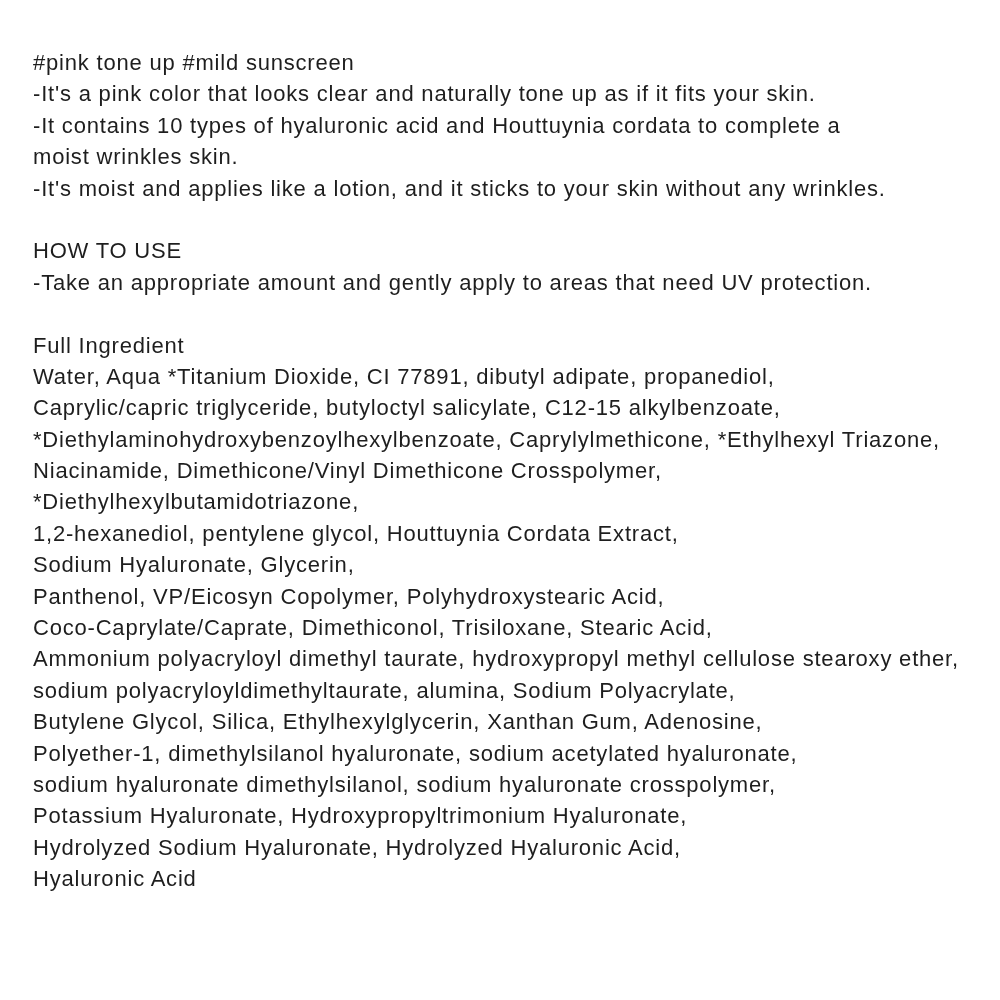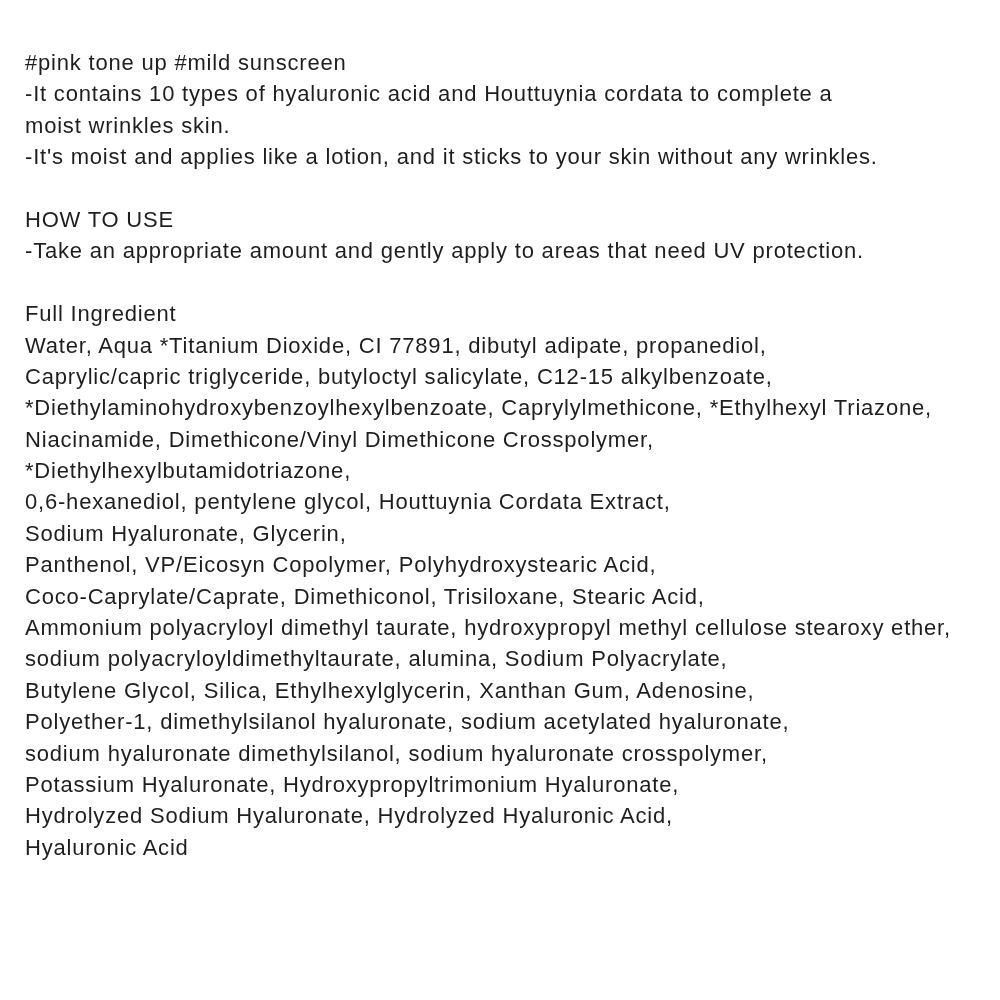--- a/index.html
+++ b/index.html
@@ -9,59 +9,60 @@
   }
   body {
     width: 1000px;
     height: 1000px;
     overflow: hidden;
   }
   .page {
     box-sizing: border-box;
     width: 1000px;
     height: 1000px;
-    padding: 47px 14px 0 25px;
+    padding: 47px 14px 0 33px;
     font-family: "Liberation Sans", "DejaVu Sans", sans-serif;
     font-size: 22px;
     line-height: 31.4px;
     letter-spacing: 0.8px;
     color: #1e1e1e;
     white-space: nowrap;
   }
   .ln {
     height: 31.4px;
   }
   .blank {
     height: 31.4px;
   }
 </style>
 </head>
 <body>
 
 <div class="page">
 
   <div class="ln">#pink tone up #mild sunscreen</div>
+  <div class="ln">-It's a pink color that looks clear and naturally tone up as if it fits your skin.</div>
   <div class="ln">-It contains 10 types of hyaluronic acid and Houttuynia cordata to complete a</div>
   <div class="ln">moist wrinkles skin.</div>
   <div class="ln">-It's moist and applies like a lotion, and it sticks to your skin without any wrinkles.</div>
 
   <div class="blank"></div>
 
   <div class="ln">HOW TO USE</div>
   <div class="ln">-Take an appropriate amount and gently apply to areas that need UV protection.</div>
 
   <div class="blank"></div>
 
   <div class="ln">Full Ingredient</div>
   <div class="ln">Water, Aqua *Titanium Dioxide, CI 77891, dibutyl adipate, propanediol,</div>
   <div class="ln">Caprylic/capric triglyceride, butyloctyl salicylate, C12-15 alkylbenzoate,</div>
   <div class="ln">*Diethylaminohydroxybenzoylhexylbenzoate, Caprylylmethicone, *Ethylhexyl Triazone,</div>
   <div class="ln">Niacinamide, Dimethicone/Vinyl Dimethicone Crosspolymer,</div>
   <div class="ln">*Diethylhexylbutamidotriazone,</div>
-  <div class="ln">0,6-hexanediol, pentylene glycol, Houttuynia Cordata Extract,</div>
+  <div class="ln">1,2-hexanediol, pentylene glycol, Houttuynia Cordata Extract,</div>
   <div class="ln">Sodium Hyaluronate, Glycerin,</div>
   <div class="ln">Panthenol, VP/Eicosyn Copolymer, Polyhydroxystearic Acid,</div>
   <div class="ln">Coco-Caprylate/Caprate, Dimethiconol, Trisiloxane, Stearic Acid,</div>
   <div class="ln">Ammonium polyacryloyl dimethyl taurate, hydroxypropyl methyl cellulose stearoxy ether,</div>
   <div class="ln">sodium polyacryloyldimethyltaurate, alumina, Sodium Polyacrylate,</div>
   <div class="ln">Butylene Glycol, Silica, Ethylhexylglycerin, Xanthan Gum, Adenosine,</div>
   <div class="ln">Polyether-1, dimethylsilanol hyaluronate, sodium acetylated hyaluronate,</div>
   <div class="ln">sodium hyaluronate dimethylsilanol, sodium hyaluronate crosspolymer,</div>
   <div class="ln">Potassium Hyaluronate, Hydroxypropyltrimonium Hyaluronate,</div>
   <div class="ln">Hydrolyzed Sodium Hyaluronate, Hydrolyzed Hyaluronic Acid,</div>

